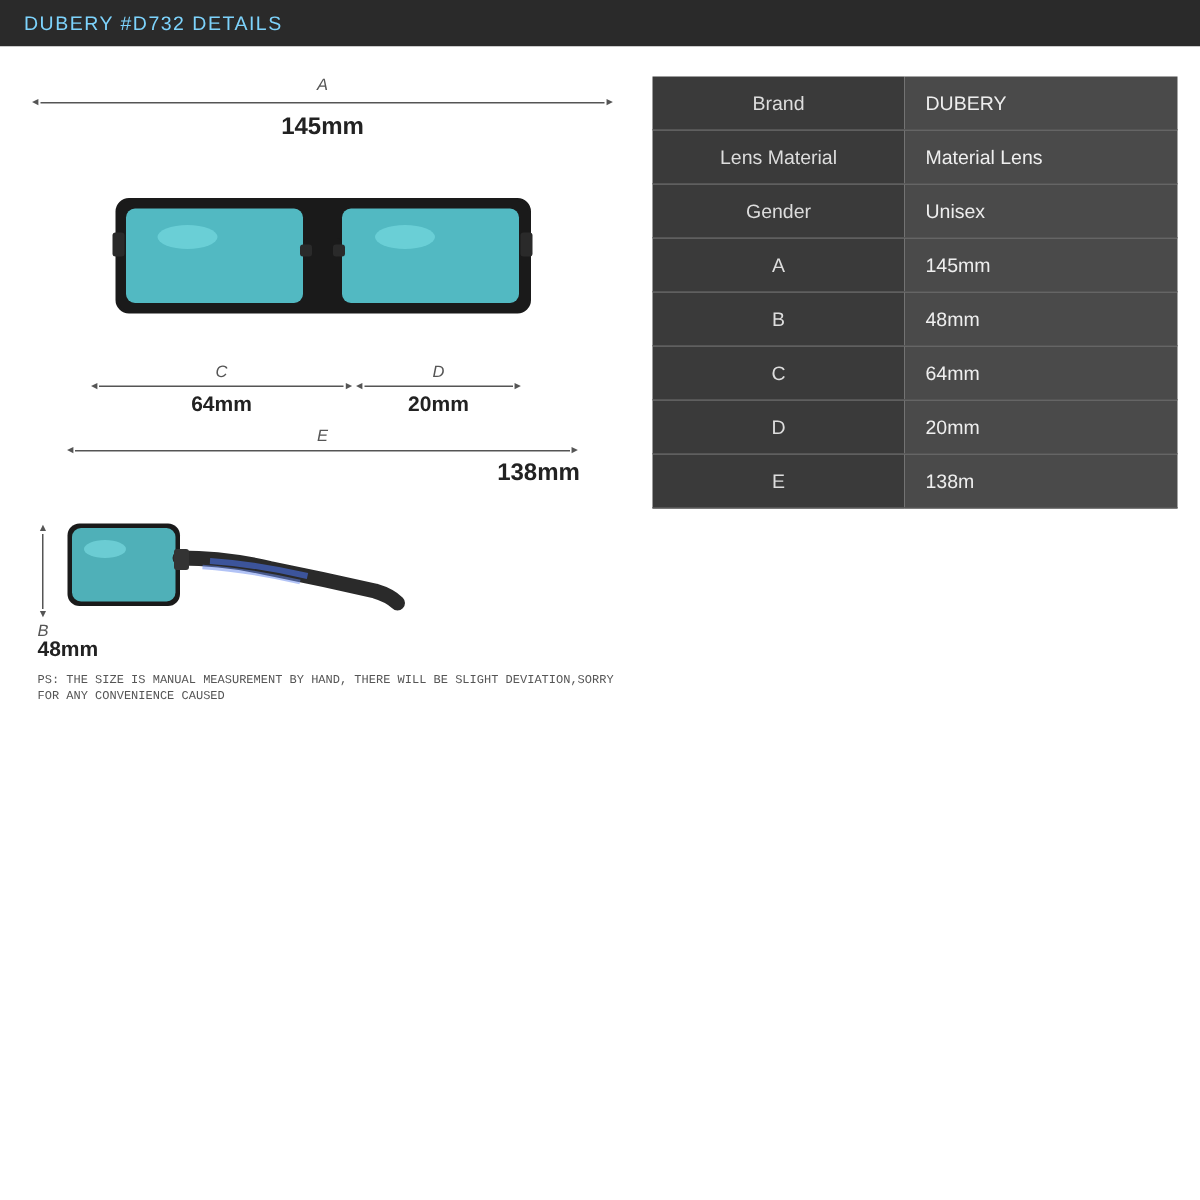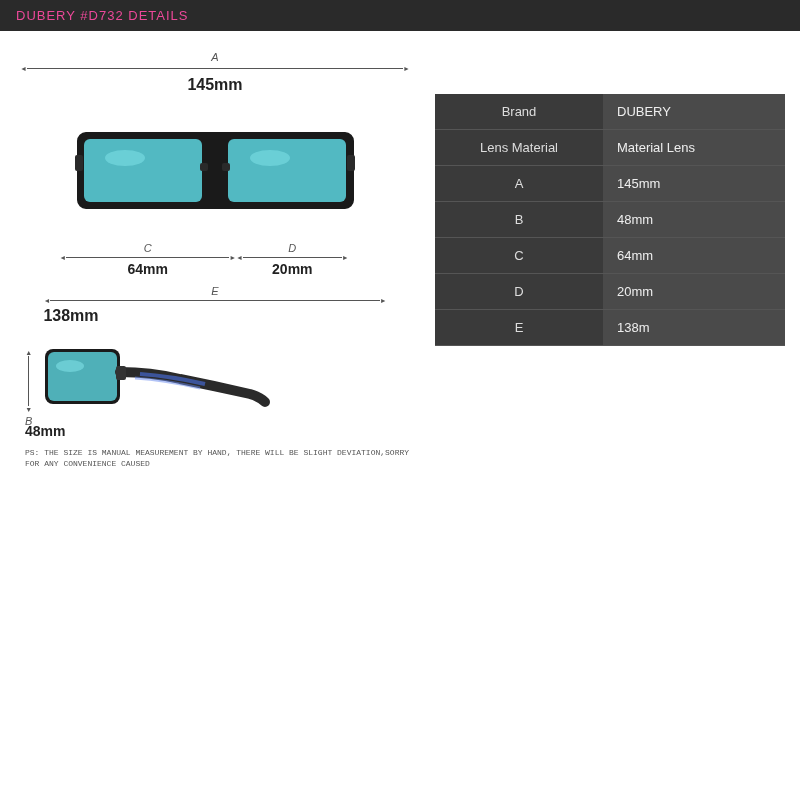--- a/index.html
+++ b/index.html
@@ -6,21 +6,21 @@
     body {
       width: 800px;
       height: 800px;
       background: #fff;
       font-family: Arial, sans-serif;
       overflow: hidden;
     }
 
     .header {
       background: #2a2a2a;
-      color: #ec4899;
+      color: #7dd3fc;
       padding: 8px 16px;
       font-size: 13px;
       letter-spacing: 1px;
     }
 
     .main-content {
       display: flex;
       width: 100%;
       height: calc(800px - 34px);
       background: #fff;
@@ -58,21 +58,20 @@
       margin-top: 8px;
       width: 100%;
       padding-left: 5px;
       font-family: Liberation Mono, monospace;
     }
 
     
     .right-panel {
       width: 370px;
       padding: 20px 15px 10px 5px;
-      margin-top: 43px;
     }
 
     .specs-table {
       width: 100%;
       border-collapse: collapse;
     }
 
     .specs-table tr {
       border-bottom: 1px solid #555;
     }
@@ -192,21 +191,21 @@
       </div>
     </div>
 
     <div style="width:88%; margin-top:8px;">
       <div style="text-align:center; font-size:11px; color:#555; font-style:italic;">E</div>
       <div class="small-arrow">
         <span class="arrowl">◄</span>
         <div class="line"></div>
         <span class="arrowr">►</span>
       </div>
-      <div style="font-size:16px; font-weight:bold; color:#222; text-align:left; margin:3px 0;">138mm</div>
+      <div style="font-size:16px; font-weight:bold; color:#222; text-align:right; margin:3px 0;">138mm</div>
     </div>
 
     <div style="display:flex; align-items:flex-start; width:100%; margin-top:6px; padding-left:5px;">
 
       <div style="display:flex; flex-direction:column; align-items:center; margin-right:8px; margin-top:15px;">
         <span style="font-size:7px; color:#555;">▲</span>
         <div style="width:1px; height:50px; background:#555;"></div>
         <span style="font-size:7px; color:#555;">▼</span>
         <div style="font-size:11px; color:#555; font-style:italic; margin-top:2px;">B</div>
       </div>
@@ -240,20 +239,24 @@
       <tbody id="specs-tbody">
           <tr>
             <td class="col-label">Brand</td>
             <td class="col-value">DUBERY</td>
           </tr>
           <tr>
             <td class="col-label">Lens Material</td>
             <td class="col-value">Material Lens</td>
           </tr>
           <tr>
+            <td class="col-label">Gender</td>
+            <td class="col-value">Unisex</td>
+          </tr>
+          <tr>
             <td class="col-label">A</td>
             <td class="col-value">145mm</td>
           </tr>
           <tr>
             <td class="col-label">B</td>
             <td class="col-value">48mm</td>
           </tr>
           <tr>
             <td class="col-label">C</td>
             <td class="col-value">64mm</td>

